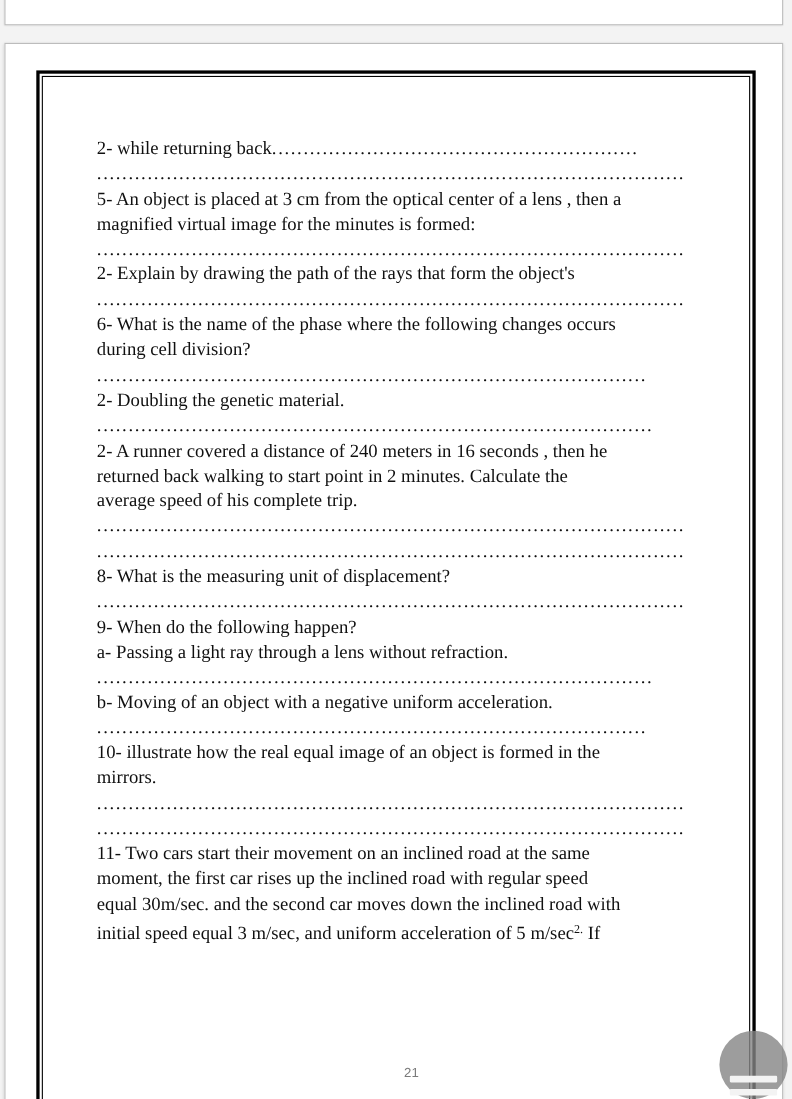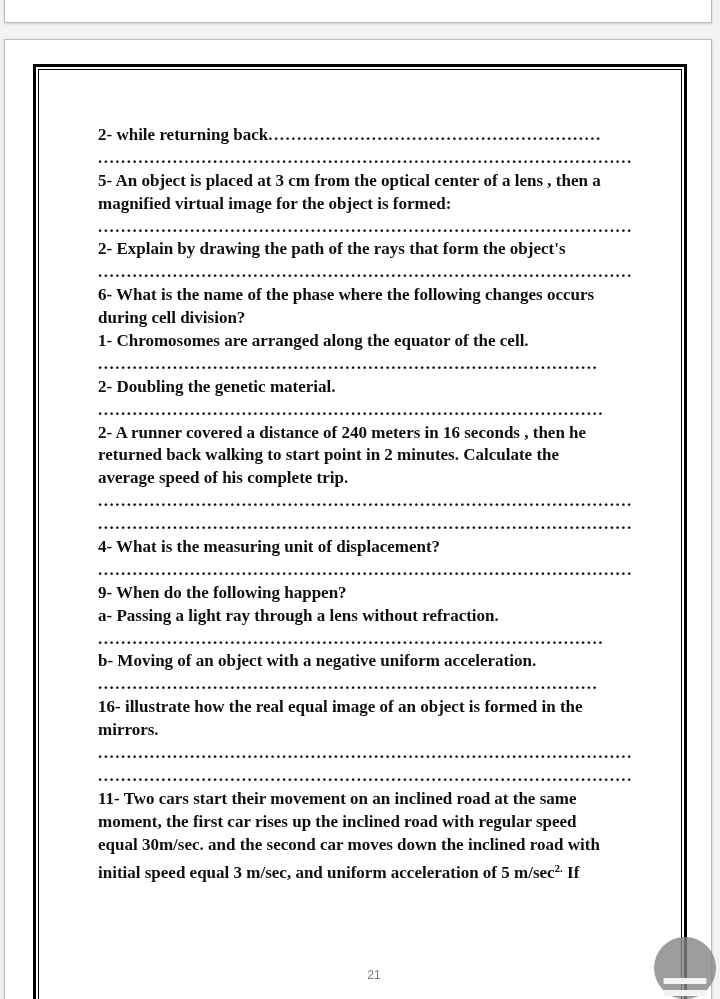--- a/index.html
+++ b/index.html
@@ -19,21 +19,21 @@
     box-shadow:0 1px 3px rgba(0,0,0,0.15);
   }
   .frame {
     position:absolute; left:28px; top:24px; width:654px; height:1000px;
     border:3px solid #000; padding:2px; box-sizing:border-box;
   }
   .frame-inner {
     width:100%; height:100%; border:1px solid #000; box-sizing:border-box;
     position:relative;
   }
-  .textblock { position:absolute; left:59px; top:54px; width:540px;font-weight:bold; }
+  .textblock { position:absolute; left:49px; top:54px; width:540px; }
   .line {
     height:22.9px; line-height:22.9px; font-size:17px; color:#101010;
     white-space:nowrap;
   }
   .dots { letter-spacing:1.5px; }
   .supscript { font-size:11px; vertical-align:6px; }
   .pagenum {
     position:absolute; left:16px; top:928px; width:100%; text-align:center;
     font-family:"Liberation Sans","DejaVu Sans",sans-serif;
     font-size:12px; color:#7b7b7b;
@@ -56,43 +56,42 @@
 
 <div class="prevpage"></div>
 
 <div class="page">
   <div class="frame">
     <div class="frame-inner">
       <div class="textblock" id="textblock">
           <div class="line"><span>2- while returning back</span><span class="dots">..........................................................</span></div>
           <div class="line"><span class="dots">.............................................................................................</span></div>
           <div class="line"><span>5- An object is placed at 3 cm from the optical center of a lens , then a</span></div>
-          <div class="line"><span>magnified virtual image for the object is formed:</span></div>
+          <div class="line"><span>magnified virtual image for the minutes is formed:</span></div>
           <div class="line"><span class="dots">.............................................................................................</span></div>
           <div class="line"><span>2- Explain by drawing the path of the rays that form the object's</span></div>
           <div class="line"><span class="dots">.............................................................................................</span></div>
           <div class="line"><span>6- What is the name of the phase where the following changes occurs</span></div>
           <div class="line"><span>during cell division?</span></div>
-          <div class="line"><span>1- Chromosomes are arranged along the equator of the cell.</span></div>
           <div class="line"><span class="dots">.......................................................................................</span></div>
           <div class="line"><span>2- Doubling the genetic material.</span></div>
           <div class="line"><span class="dots">........................................................................................</span></div>
           <div class="line"><span>2- A runner covered a distance of 240 meters in 16 seconds , then he</span></div>
           <div class="line"><span>returned back walking to start point in 2 minutes. Calculate the</span></div>
           <div class="line"><span>average speed of his complete trip.</span></div>
           <div class="line"><span class="dots">.............................................................................................</span></div>
           <div class="line"><span class="dots">.............................................................................................</span></div>
-          <div class="line"><span>4- What is the measuring unit of displacement?</span></div>
+          <div class="line"><span>8- What is the measuring unit of displacement?</span></div>
           <div class="line"><span class="dots">.............................................................................................</span></div>
           <div class="line"><span>9- When do the following happen?</span></div>
           <div class="line"><span>a- Passing a light ray through a lens without refraction.</span></div>
           <div class="line"><span class="dots">........................................................................................</span></div>
           <div class="line"><span>b- Moving of an object with a negative uniform acceleration.</span></div>
           <div class="line"><span class="dots">.......................................................................................</span></div>
-          <div class="line"><span>16- illustrate how the real equal image of an object is formed in the</span></div>
+          <div class="line"><span>10- illustrate how the real equal image of an object is formed in the</span></div>
           <div class="line"><span>mirrors.</span></div>
           <div class="line"><span class="dots">.............................................................................................</span></div>
           <div class="line"><span class="dots">.............................................................................................</span></div>
           <div class="line"><span>11- Two cars start their movement on an inclined road at the same</span></div>
           <div class="line"><span>moment, the first car rises up the inclined road with regular speed</span></div>
           <div class="line"><span>equal 30m/sec. and the second car moves down the inclined road with</span></div>
           <div class="line"><span>initial speed equal 3 m/sec, and uniform acceleration of 5 m/sec</span><span class="supscript">2.</span><span> If</span></div>
         </div>
     </div>
   </div>

